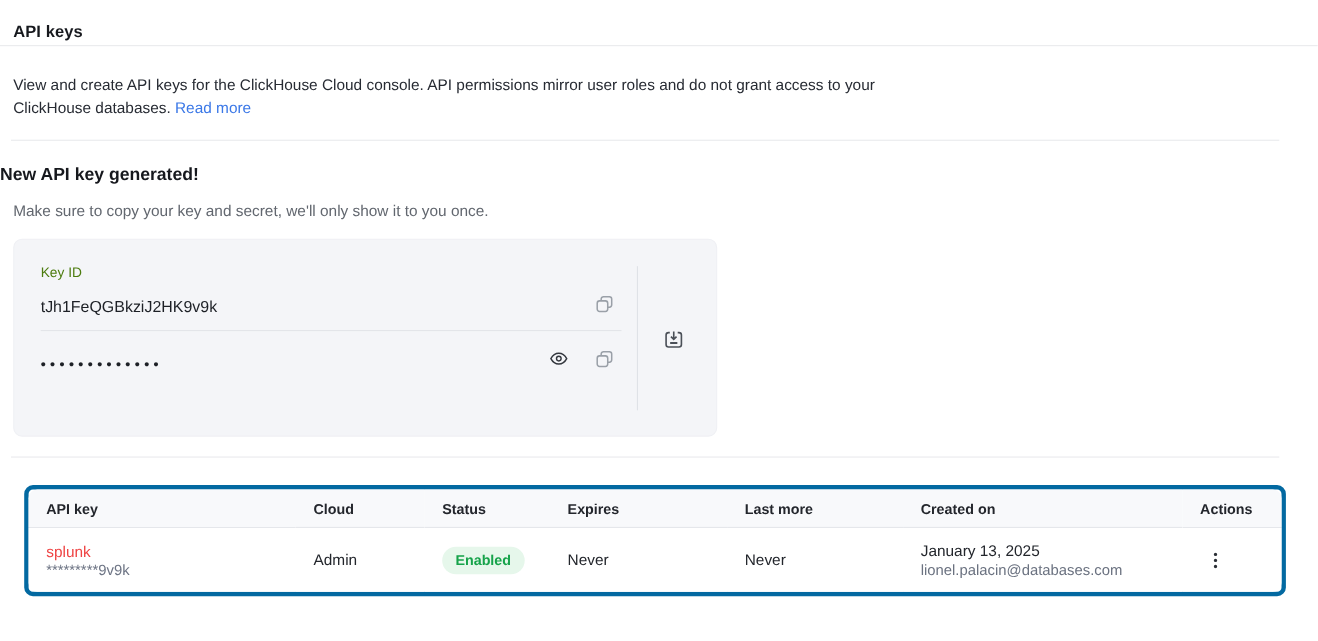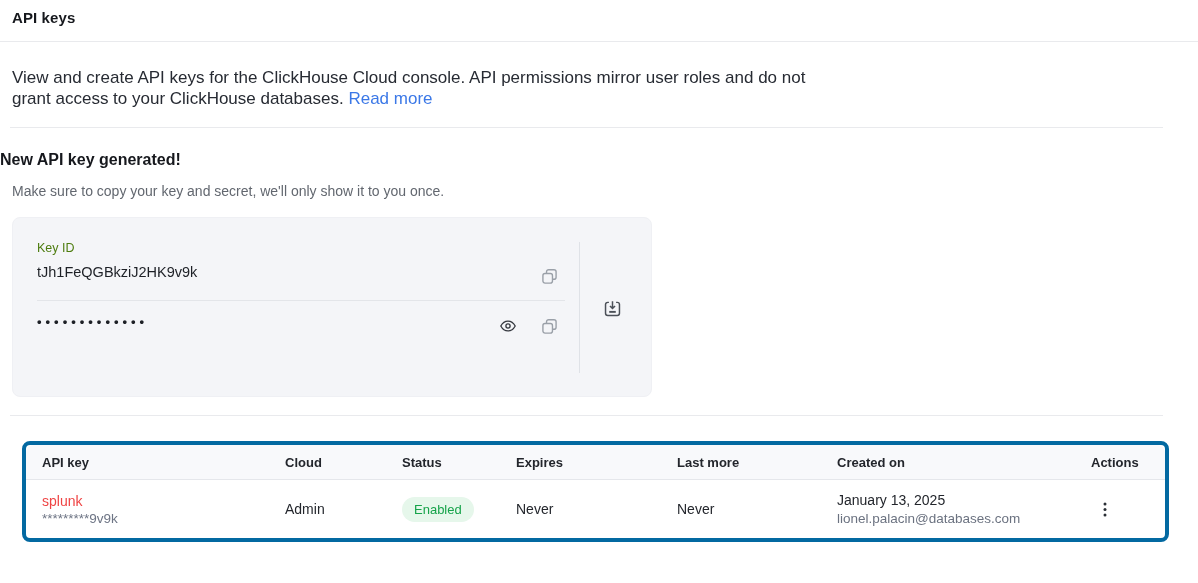--- a/index.html
+++ b/index.html
@@ -1,34 +1,34 @@
 <!DOCTYPE html>
 <html><head>
 <meta charset="utf-8">
 <style>
   * { margin:0; padding:0; box-sizing:border-box; }
   html,body { width:1198px; height:583px; background:#ffffff;
     font-family:"Liberation Sans", sans-serif; color:#1d2026; }
 
-  .page-header { padding:9px 12px 0; height:42px; border-bottom:1px solid #e9eaed; }
+  .page-header { padding:21px 12px 0; height:42px; border-bottom:1px solid #e9eaed; }
   .page-title { font-size:15px; font-weight:700; color:#16181d; letter-spacing:.1px; }
 
-  .description { margin:25px 12px 0; max-width:818px; font-size:17px;
+  .description { margin:25px 12px 0; max-width:818px; font-size:14px;
     line-height:21px; color:#272b33; }
   .read-more { color:#3b78e7; text-decoration:none; cursor:pointer; }
 
   .divider { border:0; border-top:1px solid #e9eaed; margin:18px 35px 0 10px; }
 
   .banner-title { margin:23px 0 0; font-size:16px; font-weight:700; color:#16181d; }
   .banner-subtitle { margin:14px 12px 0; font-size:14px; color:#62676f; }
 
   .cred-card { position:relative; margin:18px 0 0 12px; width:640px; height:180px;
     background:#f4f5f8; border:1px solid #eff0f4; border-radius:8px; padding:23px 24px 0; }
   .cred-label { font-size:12.5px; color:#4d7c0f; }
-  .cred-row { display:flex; align-items:flex-start; justify-content:space-between;
+  .cred-row { display:flex; align-items:flex-end; justify-content:space-between;
     width:524px; height:24px; margin-top:9px; }
   .cred-value { font-size:14.5px; color:#1d2026; }
   .cred-secret { font-size:13px; font-weight:700; letter-spacing:4px; color:#1d2026; }
   .cred-hdivider { width:528px; height:1px; background:#e3e5e9; margin-top:12px; }
   .cred-row + .cred-hdivider + .cred-label { margin-top:11px; }
   .secret-row { margin-top:13px; }
   .row-actions { display:flex; align-items:center; gap:17px; }
 
   .icon-btn { background:transparent; border:0; padding:0; cursor:pointer;
     display:flex; align-items:center; justify-content:center; width:24px; height:24px; }
@@ -43,21 +43,21 @@
   .keys-table th:first-child { border-top-left-radius:8px; }
   .keys-table th:last-child { border-top-right-radius:8px; }
   .keys-table td { height:58px; padding-left:16px; vertical-align:middle;
     font-size:14px; color:#23262c; background:#fff; }
   .keys-table td:first-child { border-bottom-left-radius:8px; }
   .keys-table td:last-child { border-bottom-right-radius:8px; }
   .key-name { font-size:14px; color:#ef4444; }
   .key-masked { font-size:13.5px; color:#6e7585; margin-top:2px; }
   .muted { font-size:13.5px; color:#6b7280; margin-top:3px; }
   .badge { display:inline-block; padding:5px 12px; border-radius:999px;
-    background:#e6f7eb; color:#16a34a; font-size:13px; }
+    background:#e6f7eb; color:#16a34a; font-size:13px;font-weight:bold; }
   .kebab { background:transparent; border:0; cursor:pointer; padding:4px;
     margin-left:8px; display:inline-flex; }
 </style>
 </head>
 <body>
 
 <header class="page-header">
   <div class="page-title">API keys</div>
 </header>
 

